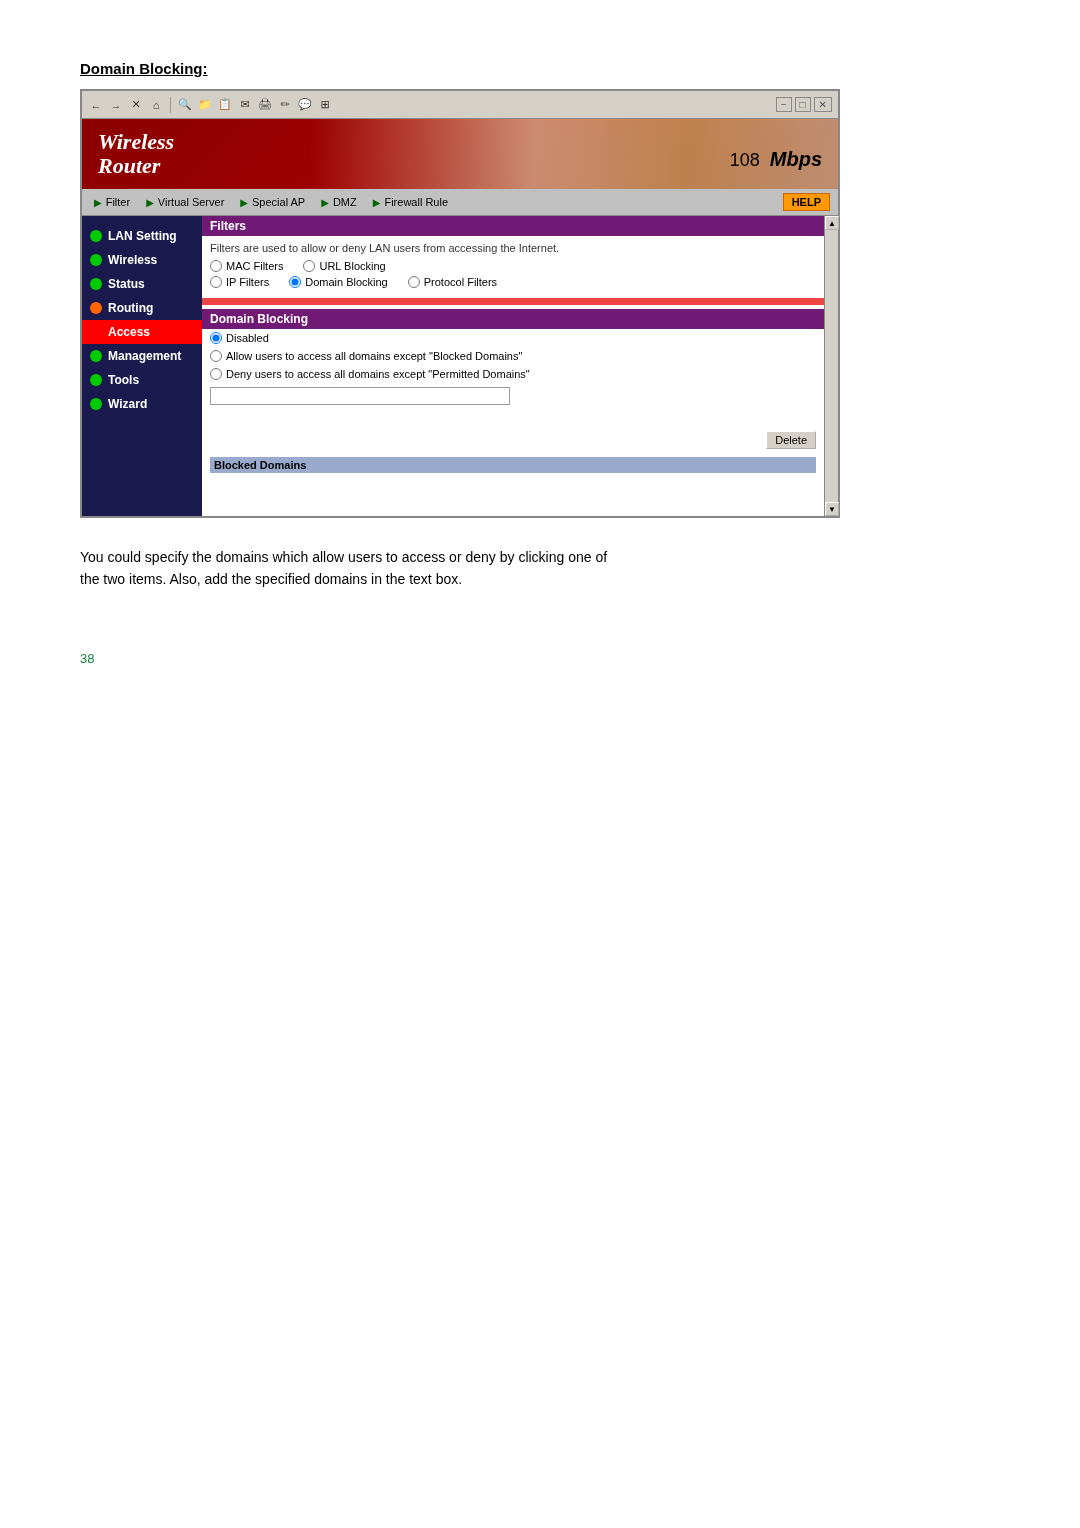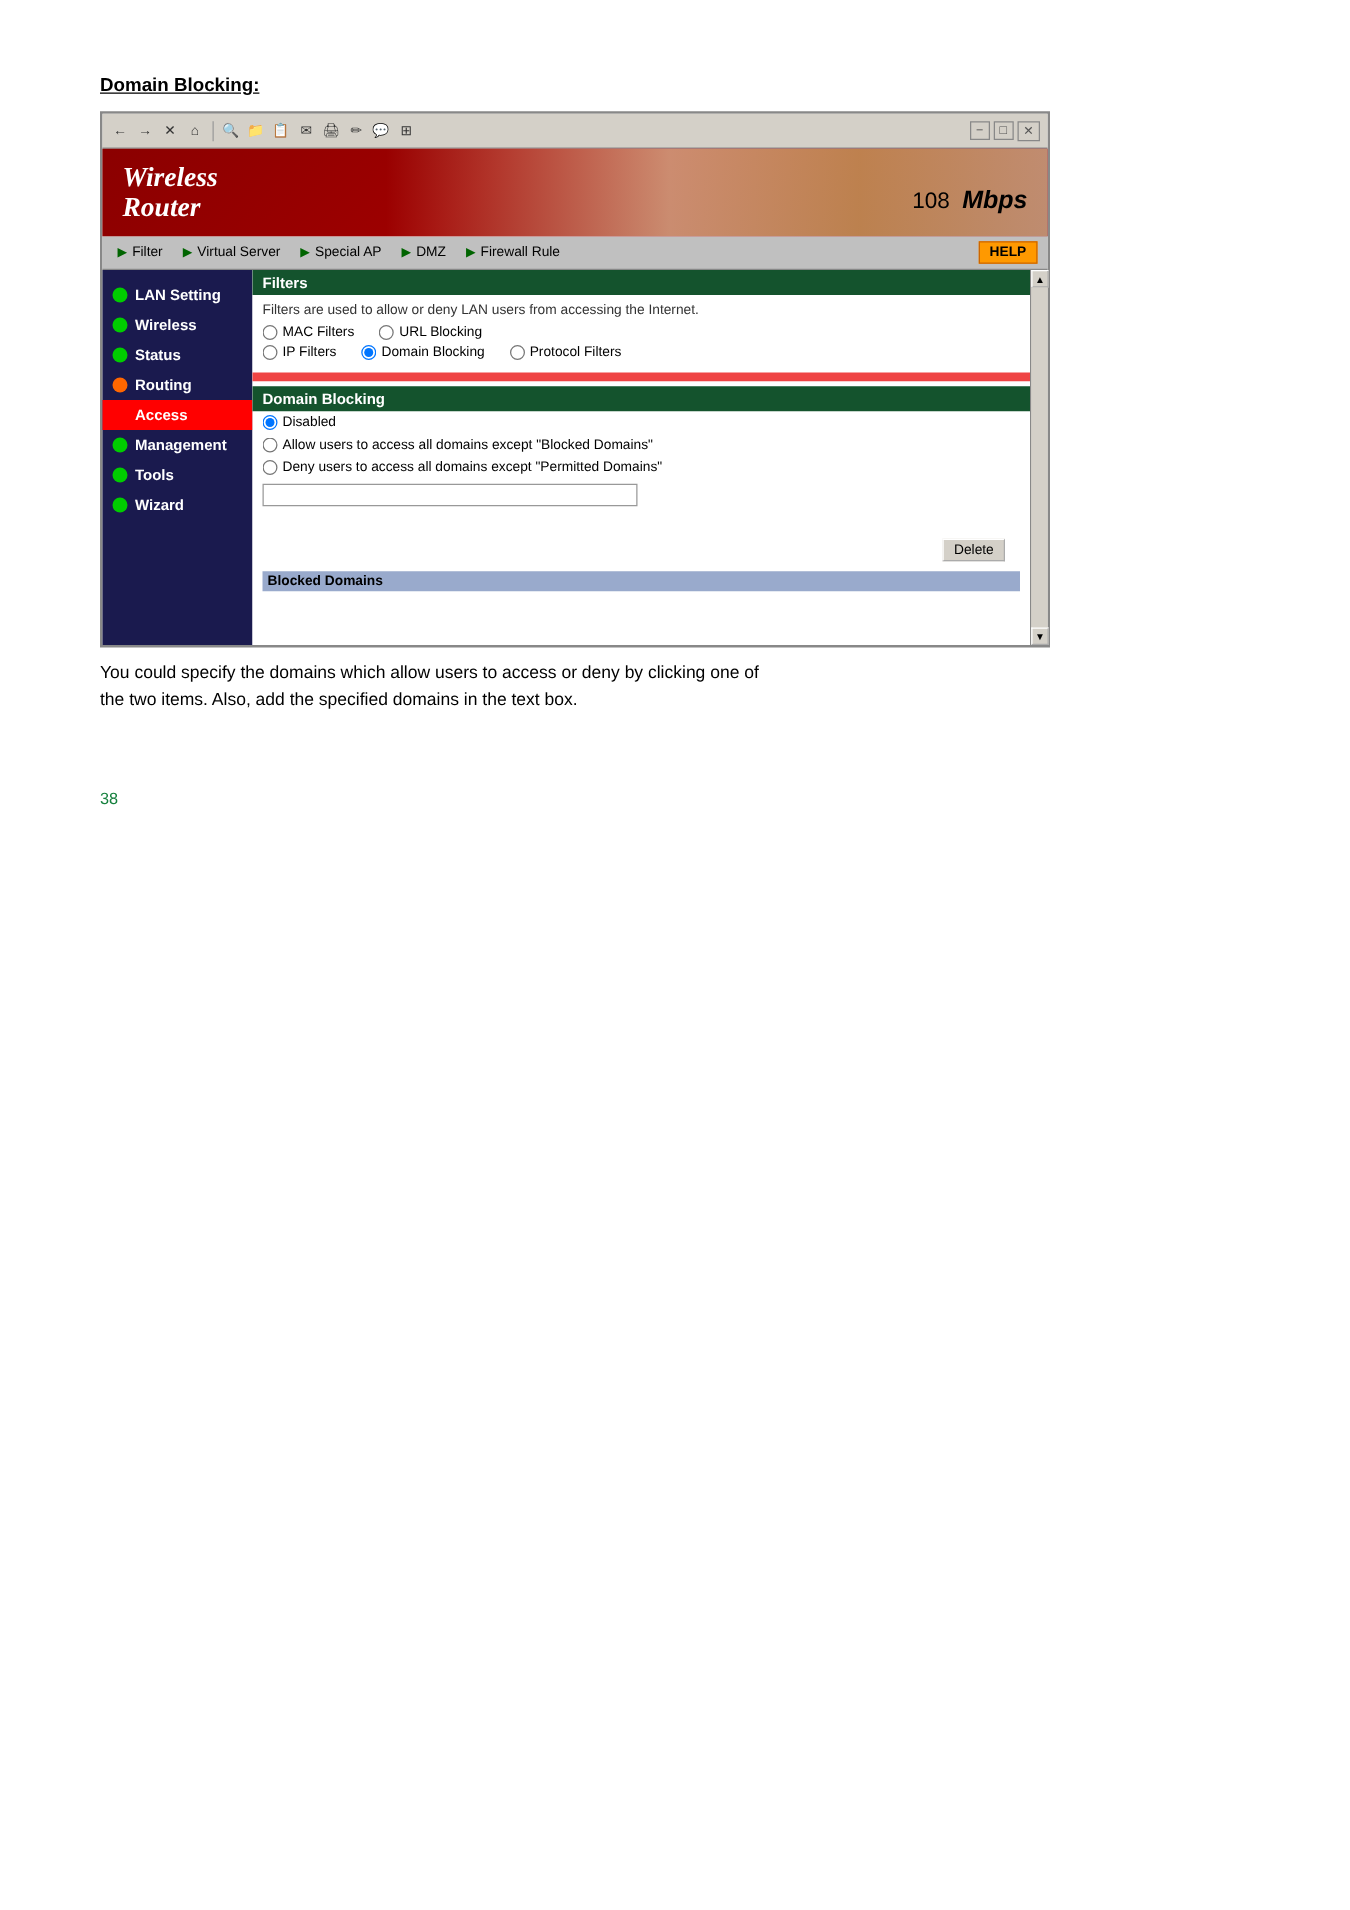--- a/index.html
+++ b/index.html
@@ -193,21 +193,21 @@
 
     
     .content-panel {
       flex: 1;
       background: #fff;
       padding: 0;
     }
 
     
     .section-header {
-      background: #14532d;
+      background: #701a75;
       color: #fff;
       font-size: 12px;
       font-weight: bold;
       padding: 3px 8px;
     }
 
     .section-body {
       padding: 6px 8px;
       border-bottom: 7px solid #ef4444;
     }
@@ -287,21 +287,21 @@
       background: #99aacc;
       color: #000;
       font-size: 11px;
       font-weight: bold;
       padding: 2px 4px;
       margin-top: 4px;
     }
 
     
     .description-text {
-      margin-top: 8px;
+      margin-top: 28px;
       font-size: 14px;
       line-height: 1.6;
       color: #000;
       max-width: 700px;
     }
 
     
     .page-number {
       margin-top: 60px;
       font-size: 13px;
@@ -508,21 +508,21 @@
               <div class="option-row">
                 <label class="radio-item">
                   <input type="radio" name="domain_mode" style="">
                   <span>Deny users to access all domains except "Permitted Domains"</span>
                 </label>
               </div>
 
               <div class="permitted-section">
                 <div class="permitted-input-area" style="position:relative; min-height:70px; padding:4px 0;">
                   <input type="text" class="permitted-input" style="display: block;">
-                  <button class="delete-btn" style="position:absolute; right:12px; bottom:4px;">Delete</button>
+                  <button class="delete-btn" style="position:absolute; right:0; bottom:4px;">Delete</button>
                 </div>
                 <div class="blocked-header">Blocked Domains</div>
               </div>
             </div>
 
           </div>
 
           <div class="scrollbar-right">
             <div class="scrollbar-arrow">▲</div>
             <div class="scrollbar-thumb"></div>

